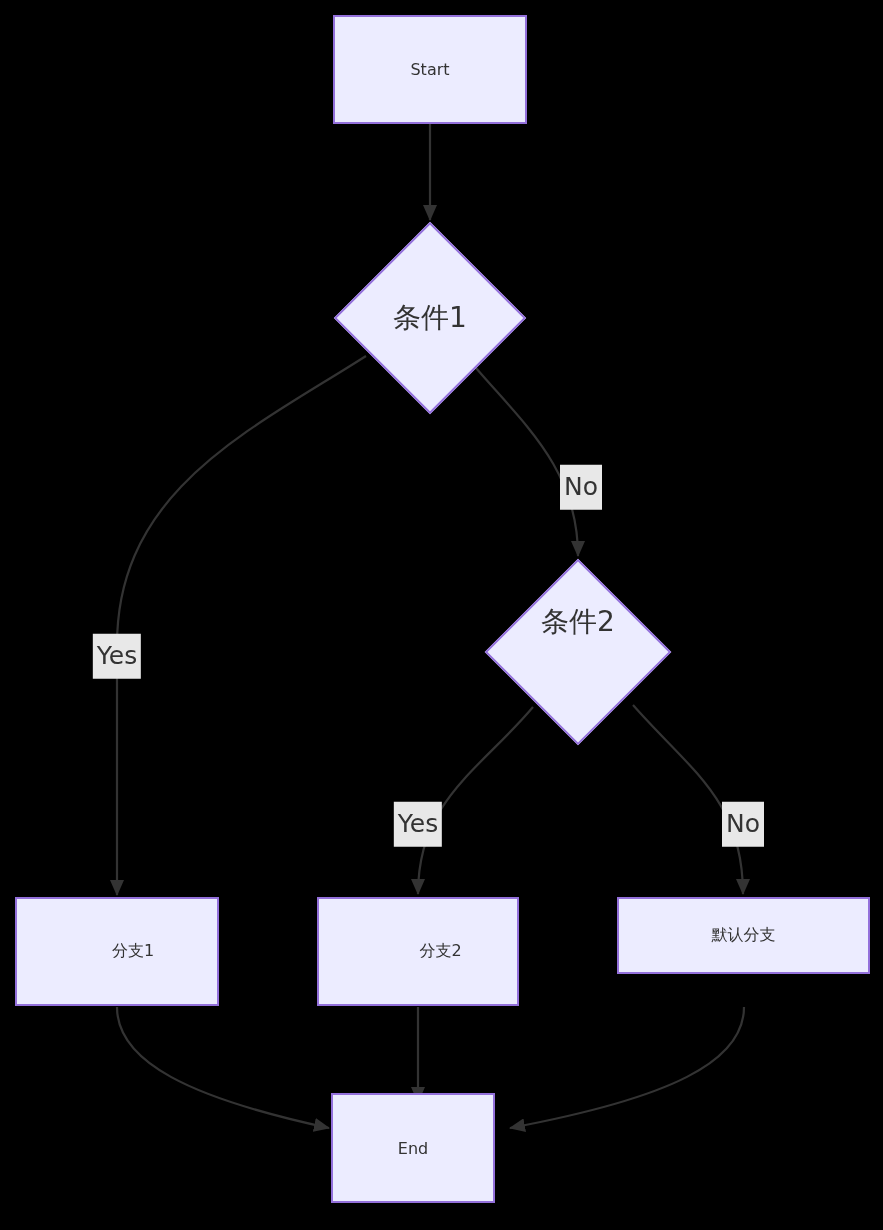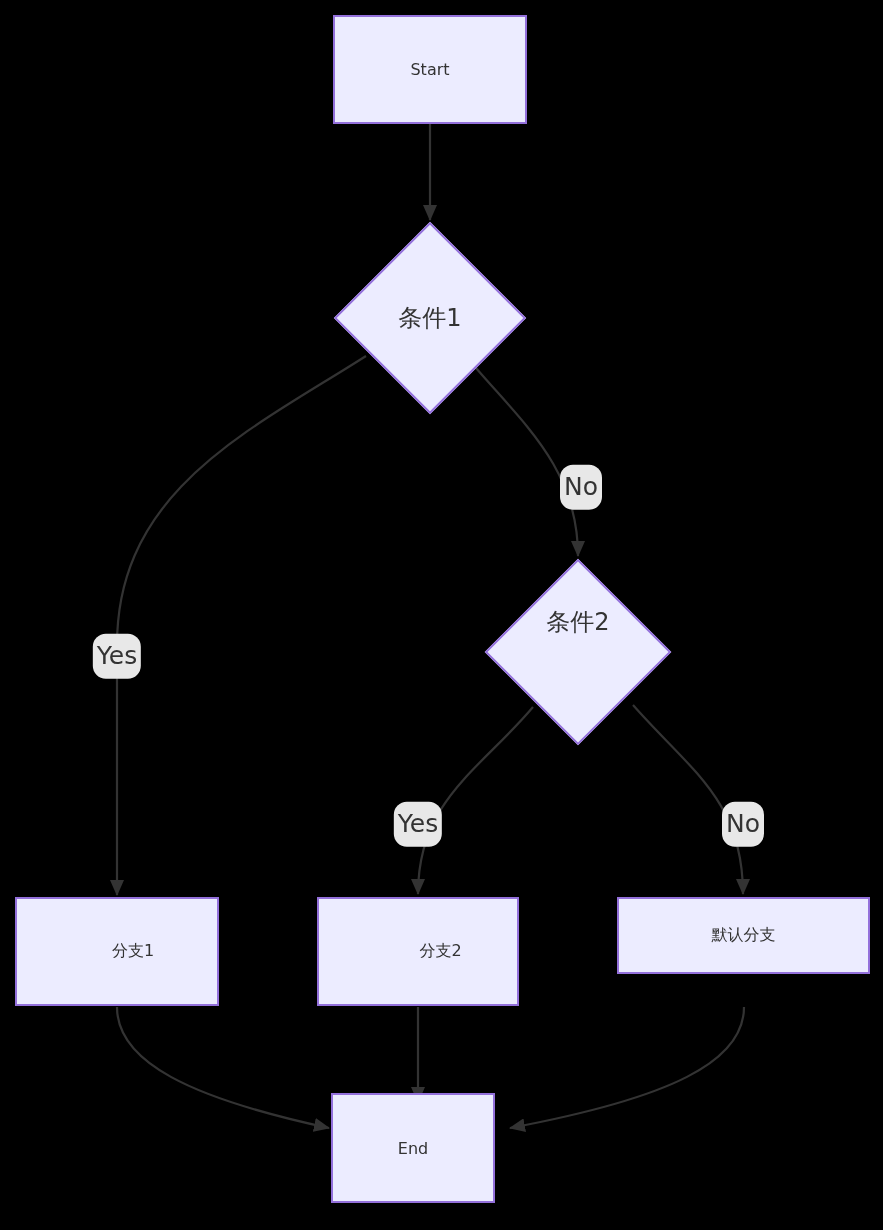--- a/index.html
+++ b/index.html
@@ -44,33 +44,32 @@
     background: var(--node-fill, #ECECFF);
     border: 2px solid var(--node-border, #9370DB);
     transform: rotate(45deg);
   }
   .diamond-label {
     position: absolute;
     display: flex;
     align-items: center;
     justify-content: center;
     color: var(--text, #333333);
-    font-size: 24px;
+    font-size: 28px;
     pointer-events: none;
   }
   .edge-label {
     position: absolute;
     transform: translate(-50%, -50%);
     background: var(--label-bg, #E8E8E8);
     color: var(--text, #333333);
     font-size: 25px;
     line-height: 1.3;
     padding: 6px 4px;
     white-space: nowrap;
-    border-radius: 13px;
   }
 </style>
 </head>
 <body>
 
 <div class="canvas">
 
   <svg class="edges" viewBox="0 0 883 1230" xmlns="http://www.w3.org/2000/svg">
     <defs>
       <marker id="arrow" viewBox="0 0 16 14" refX="15" refY="7" markerWidth="16" markerHeight="14" markerUnits="userSpaceOnUse" orient="auto">

